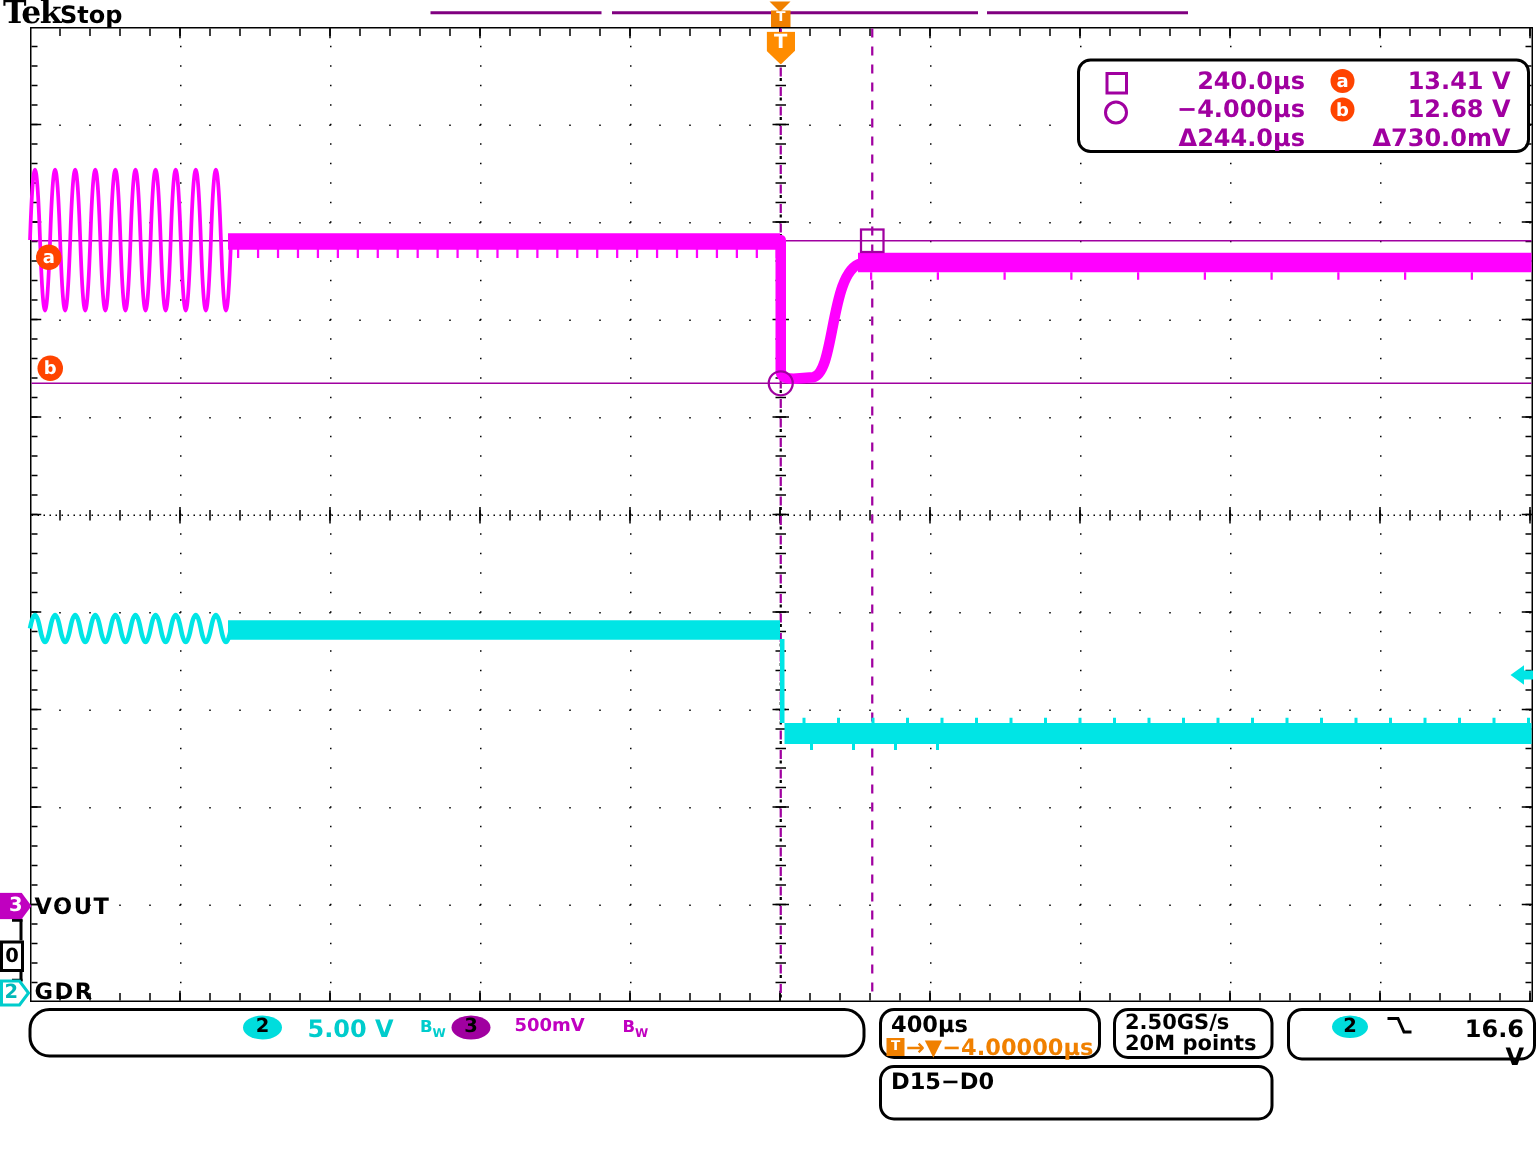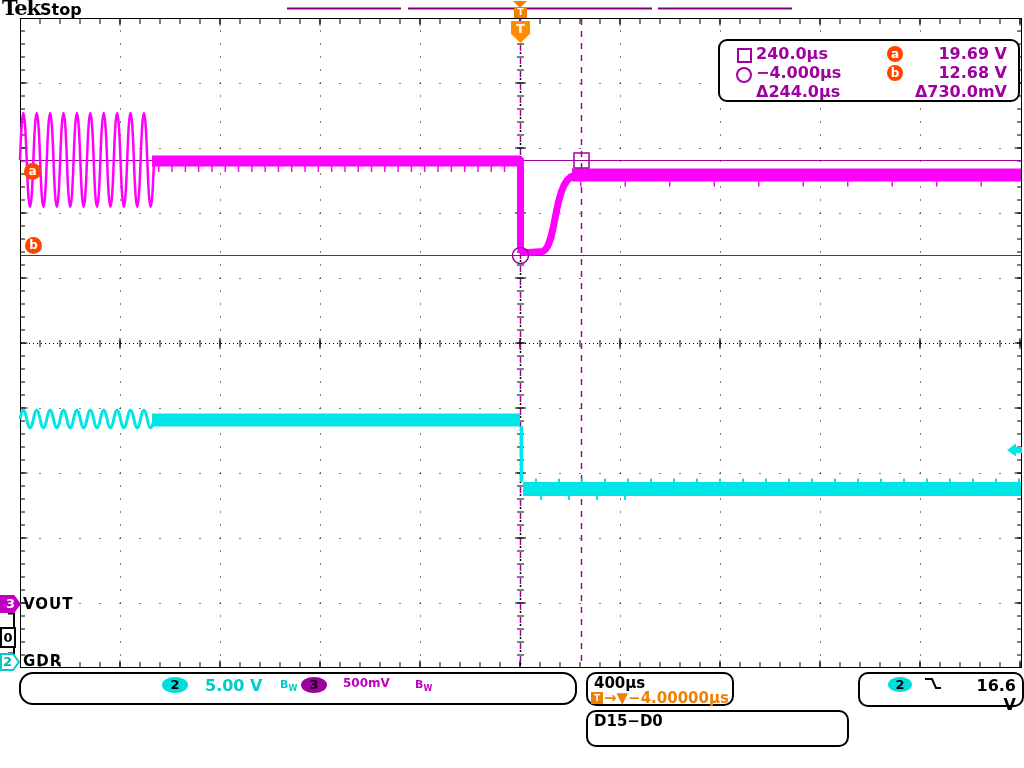--- a/index.html
+++ b/index.html
@@ -22,21 +22,21 @@
   .ch3-pent{left:0px;top:595px;width:21px;height:18px;background:#c000c0;color:#fff;font-weight:bold;font-size:13px;text-align:center;line-height:18px;
             clip-path:polygon(0 0,68% 0,100% 50%,68% 100%,0 100%);}
   .vout-label{left:23px;top:595px;font-weight:bold;font-size:15px;color:#000;letter-spacing:1px;}
   .d0-box{left:0px;top:627px;width:12px;height:17px;background:#fff;border:2px solid #000;color:#000;font-weight:bold;font-size:13px;text-align:center;line-height:17px;}
   .ch2-num{left:3px;top:654px;color:#00b8b8;font-weight:bold;font-size:13px;}
   .gdr-label{left:23px;top:652px;font-weight:bold;font-size:15px;color:#000;letter-spacing:1px;}
   
   .readout{left:718px;top:39px;width:298px;height:59px;background:#fff;border:2px solid #000;border-radius:9px;color:#a000a0;font-weight:bold;font-size:16px;}
   .readout .sq{left:17px;top:7px;width:11px;height:11px;border:2px solid #a000a0;}
   .readout .ci{left:16px;top:26px;width:12px;height:12px;border:2px solid #a000a0;border-radius:50%;}
-  .readout .tcol{left:36px;width:102px;}
+  .readout .tcol{left:48px;width:102px;text-align:right;}
   .readout .vcol{left:194px;width:93px;text-align:right;}
   .readout .r1{top:3px;} .readout .r2{top:22px;} .readout .r3{top:41px;}
   .readout .mini{width:16px;height:16px;line-height:16px;font-size:12px;}
   .readout .ba{left:167px;top:5px;} .readout .bb{left:167px;top:24px;}
   
   .box{position:absolute;background:#fff;border:2px solid #000;border-radius:10px;}
   .ch-box{left:19px;top:672px;width:554px;height:29px;border-radius:14px;}
   .ell{position:absolute;width:26px;height:16px;border-radius:50%;color:#000;font-weight:bold;font-size:13px;text-align:center;line-height:16px;}
   .ell.cyan{background:#00dddd;} .ell.mag{background:#a000a0;}
   .ch-box .b2{left:141px;top:3px;} .ch-box .s2{left:184px;top:2px;color:#00cccc;font-weight:bold;font-size:16px;}
@@ -170,21 +170,21 @@
   <div class="abs gdr-label">GDR</div>
 
   <div class="abs readout">
     <div class="abs sq"></div>
     <div class="abs ci"></div>
     <div class="abs tcol r1">240.0µs</div>
     <div class="abs tcol r2">−4.000µs</div>
     <div class="abs tcol r3">Δ244.0µs</div>
     <div class="abs dot-badge mini ba">a</div>
     <div class="abs dot-badge mini bb">b</div>
-    <div class="abs vcol r1">19.69 V</div>
+    <div class="abs vcol r1">13.41 V</div>
     <div class="abs vcol r2">12.68 V</div>
     <div class="abs vcol r3">Δ730.0mV</div>
   </div>
 
   <div class="box ch-box">
     <div class="ell cyan b2">2</div>
     <div class="abs s2">5.00 V</div>
     <div class="abs w2 bw"><span>B</span><sub>W</sub></div>
     <div class="ell mag b3">3</div>
     <div class="abs s3">500mV</div>
@@ -193,20 +193,24 @@
 
   <div class="box tb-box">
     <div class="abs tb-scale">400µs</div>
     <div class="abs tb-line2">
       <span class="tb-t">T</span>
       <span>→▼</span>
       <span>−4.00000µs</span>
     </div>
   </div>
 
+  <div class="box acq-box">
+    <div class="l1">2.50GS/s</div>
+    <div class="l2">20M points</div>
+  </div>
 
   <div class="box trig-box">
     <div class="ell cyan b2">2</div>
     <svg class="abs glyph" width="18" height="14">
         <polyline points="1,2 8,2 12,11 17,11" fill="none" stroke="#000" stroke-width="2"></polyline>
       </svg>
     <div class="abs lvl">16.6 V</div>
   </div>
 
   <div class="box d15-box">

